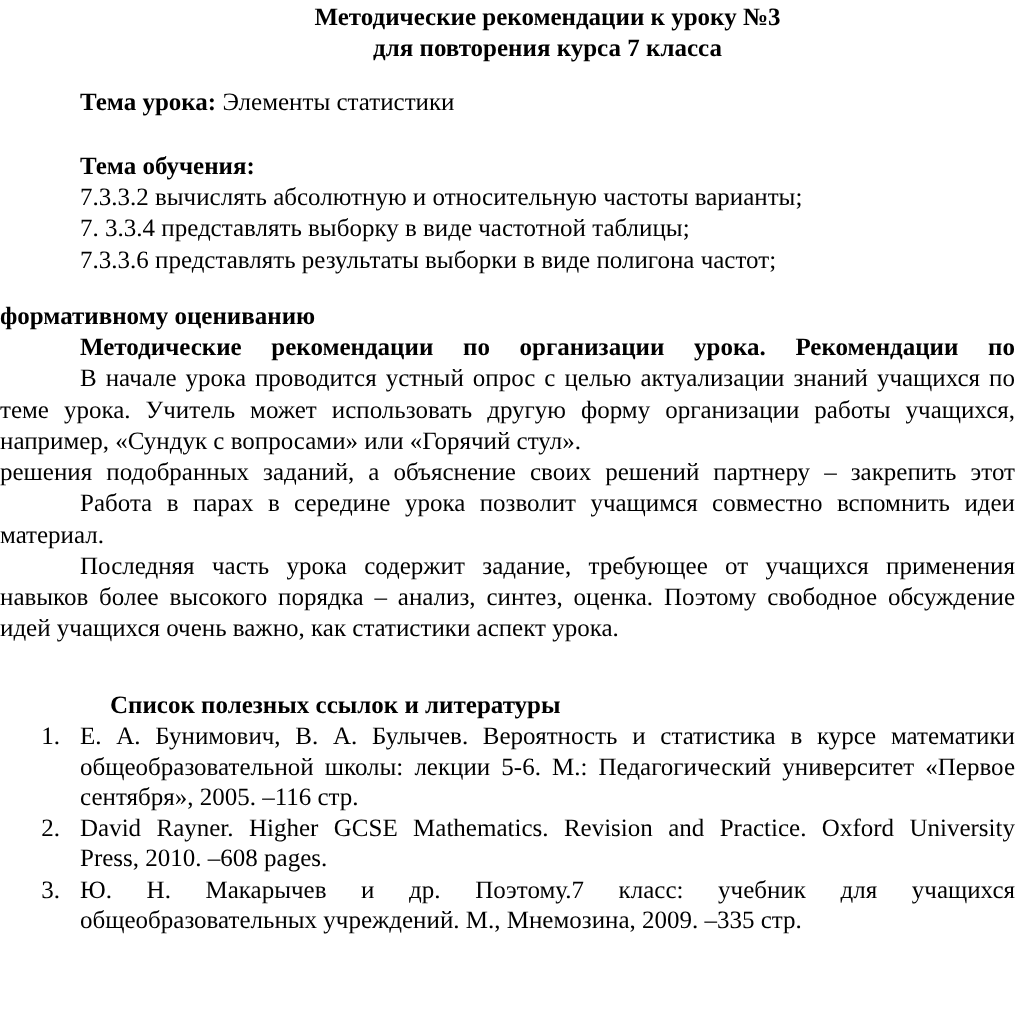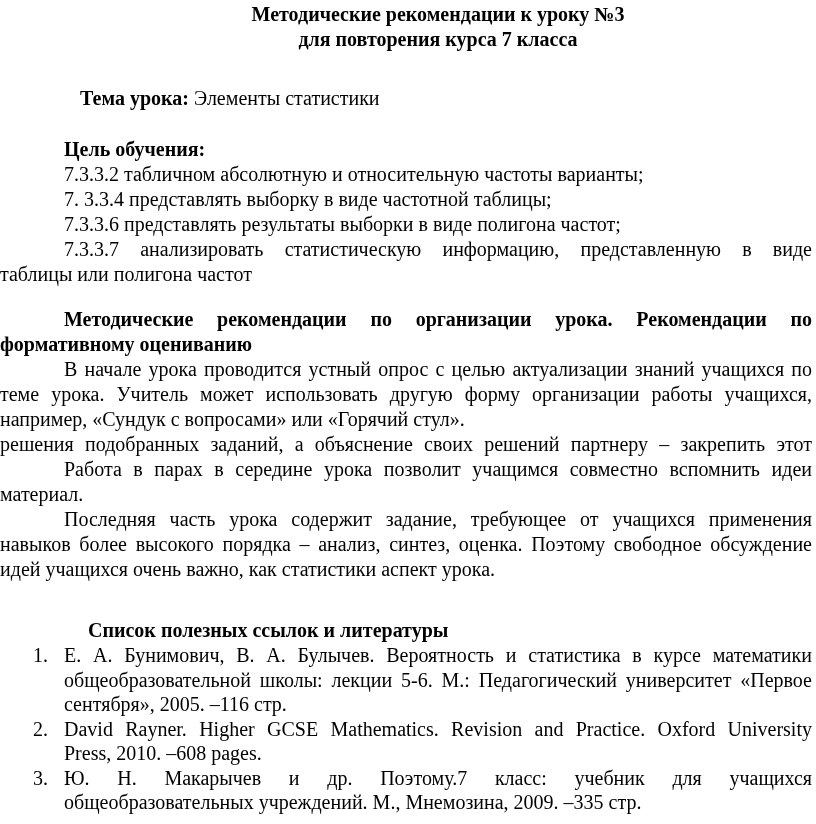--- a/index.html
+++ b/index.html
@@ -14,21 +14,21 @@
     font-family: "Liberation Serif", "DejaVu Serif", serif;
     font-size: 20px;
     line-height: 25px;
     padding: 2px 4px 0 0;
   }
   p { margin: 0; }
   .bold { font-weight: 700; }
 
   .title { margin-left: 64px; text-align: center; }
 
-  .topic    { margin-top: 34px; text-indent: 64px; padding-left: 16px; }
+  .topic    { margin-top: 18px; text-indent: 64px; }
   .obj-head { margin-top: 26px; text-indent: 64px; }
 
   .para { margin: 0; }
   .jline { text-align: justify; text-align-last: justify; }
   .jline.last { text-align-last: left; }
   .indent .jline.first { text-indent: 64px; }
 
   .rec-head { margin-top: 20px; }
 
   .ref-head { margin-top: 36px; text-indent: 64px; margin-left: 24px; }
@@ -41,41 +41,37 @@
 
 <div class="doc">
 
   <div class="title bold">
     <div class="tline">Методические рекомендации к уроку №3</div>
     <div class="tline">для повторения курса 7 класса</div>
   </div>
 
   <p class="topic"><b>Тема урока:</b> <span>Элементы статистики</span></p>
 
-  <p class="obj-head bold">Цель обучения:</p>
+  <p class="obj-head bold">Тема обучения:</p>
 
   <div class="objectives">
     <div class="para indent">
-        <div class="jline first last">7.3.3.2 табличном абсолютную и относительную частоты варианты;</div>
+        <div class="jline first last">7.3.3.2 вычислять абсолютную и относительную частоты варианты;</div>
       </div>
     <div class="para indent">
         <div class="jline first last">7. 3.3.4 представлять выборку в виде частотной таблицы;</div>
       </div>
     <div class="para indent">
         <div class="jline first last">7.3.3.6 представлять результаты выборки в виде полигона частот;</div>
       </div>
-    <div class="para indent">
-        <div class="jline first">7.3.3.7 анализировать статистическую информацию, представленную в виде</div>
-        <div class="jline last">таблицы или полигона частот</div>
-      </div>
   </div>
 
   <div class="para indent bold rec-head">
+      <div class="jline last">формативному оцениванию</div>
       <div class="jline first">Методические рекомендации по организации урока. Рекомендации по</div>
-      <div class="jline last">формативному оцениванию</div>
     </div>
   <div class="para indent">
       <div class="jline first">В начале урока проводится устный опрос с целью актуализации знаний учащихся по</div>
       <div class="jline">теме урока. Учитель может использовать другую форму организации работы учащихся,</div>
       <div class="jline last">например, «Сундук с вопросами» или «Горячий стул».</div>
     </div>
   <div class="para indent">
       <div class="jline">решения подобранных заданий, а объяснение своих решений партнеру – закрепить этот</div>
       <div class="jline first">Работа в парах в середине урока позволит учащимся совместно вспомнить идеи</div>
       <div class="jline last">материал.</div>

